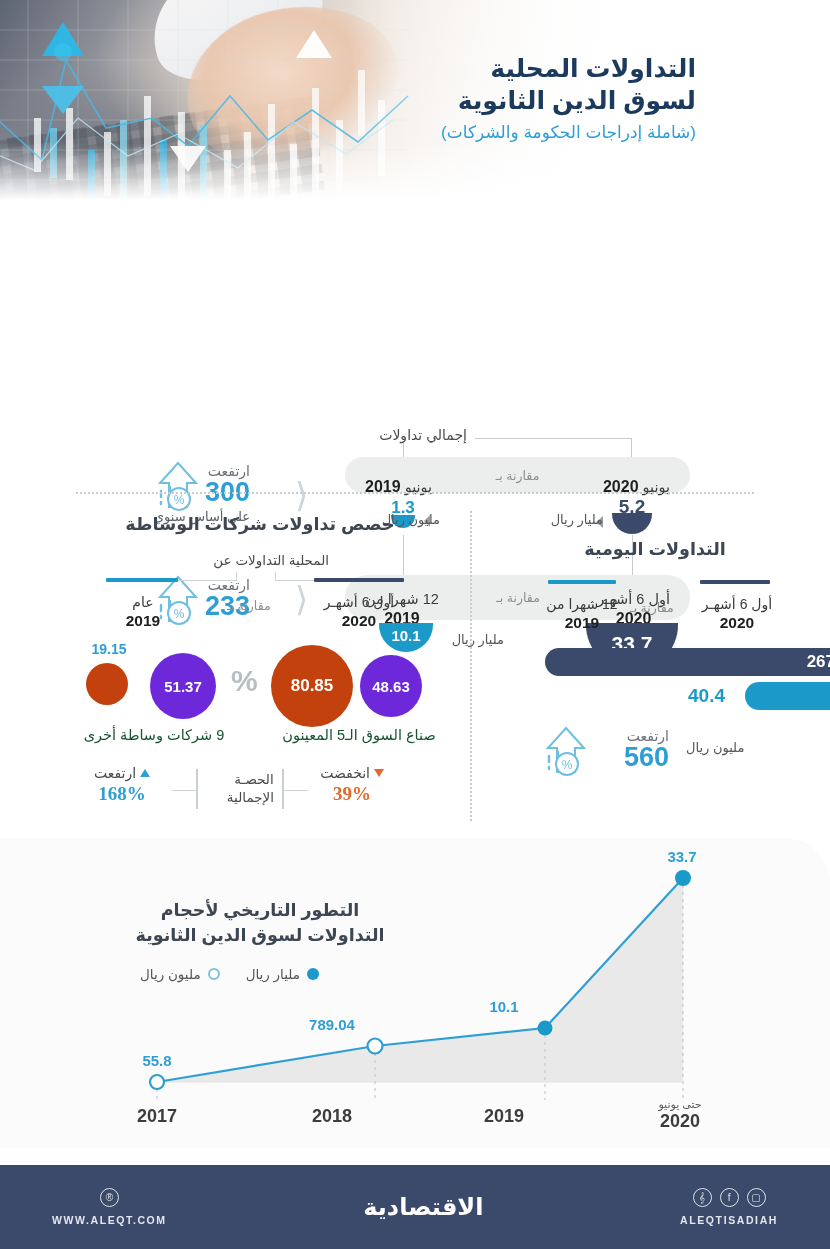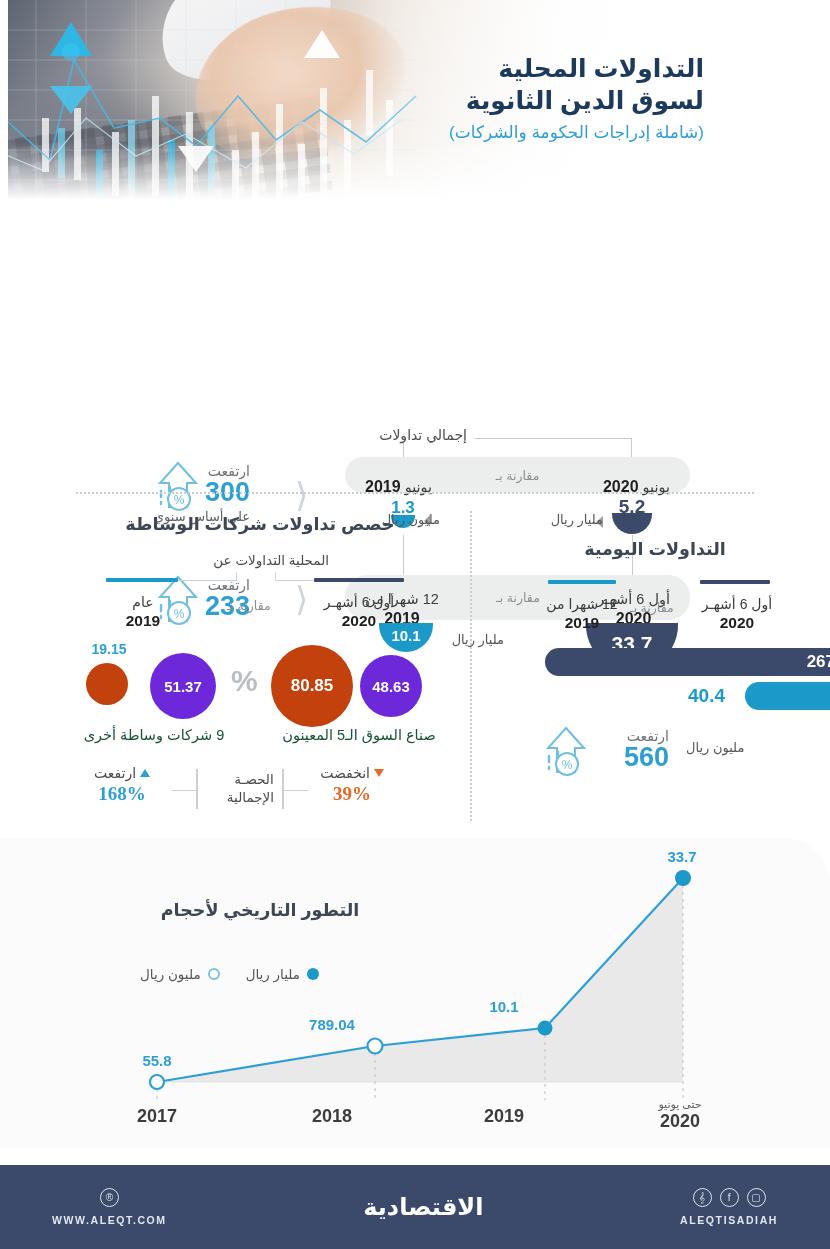--- a/index.html
+++ b/index.html
@@ -11,21 +11,21 @@
   }
   #page {
     position: relative;
     width: 830px; height: 1249px;
     background: #ffffff;
     overflow: hidden;
   }
 
   
   .hero {
-    position: absolute; top: 0; left: 8px;
+    position: absolute; top: 0; left: 0;
     width: 768px; height: 205px;
     overflow: hidden;
     background: #f2f6f9;
   }
   .hero-photo {
     position: absolute; inset: 0;
     background:
       radial-gradient(ellipse 130px 90px at 300px 90px, rgba(255,255,255,.85), rgba(255,255,255,0) 70%),
       radial-gradient(ellipse 220px 150px at 250px 60px, rgba(222,214,205,.75), rgba(222,214,205,0) 70%),
       radial-gradient(ellipse 180px 120px at 120px 150px, rgba(70,80,95,.55), rgba(70,80,95,0) 72%),
@@ -495,20 +495,21 @@
       <path d="M13 34 V40 M13 45 V47" stroke="#6fbfe0" stroke-width="2.4" stroke-linecap="round"></path>
       <circle cx="31" cy="42" r="11" fill="#ffffff" stroke="#6fbfe0" stroke-width="2"></circle>
       <text x="31" y="47" font-size="12" font-family="Liberation Sans, sans-serif" fill="#6fbfe0" text-anchor="middle">%</text>
     </svg>
   </div>
 
   <div class="chart-card"></div>
 
   <div class="sec-title" style="left:60px; top:898px; width:400px;">
     <span>التطور التاريخي لأحجام</span><br>
+    <span>التداولات لسوق الدين الثانوية</span>
   </div>
 
   <div class="legend" style="left:140px; top:966px;">
     <div class="item">
       <span class="dot-fill"></span>
       <span>مليار ريال</span>
     </div>
     <div class="item">
       <span class="dot-hollow"></span>
       <span>مليون ريال</span>

